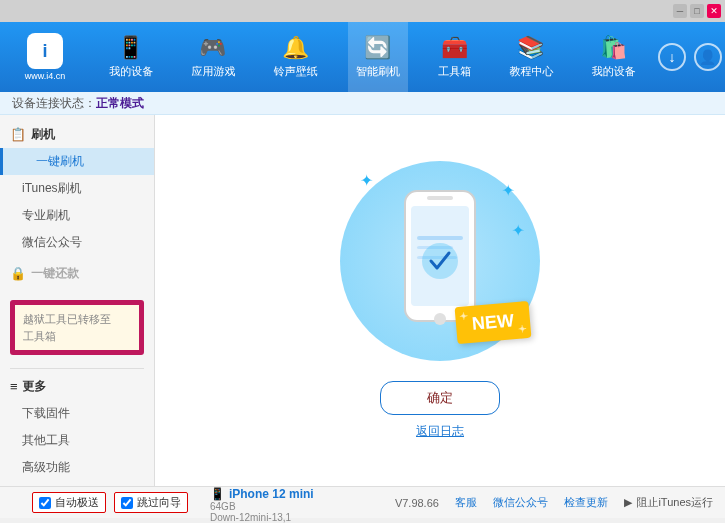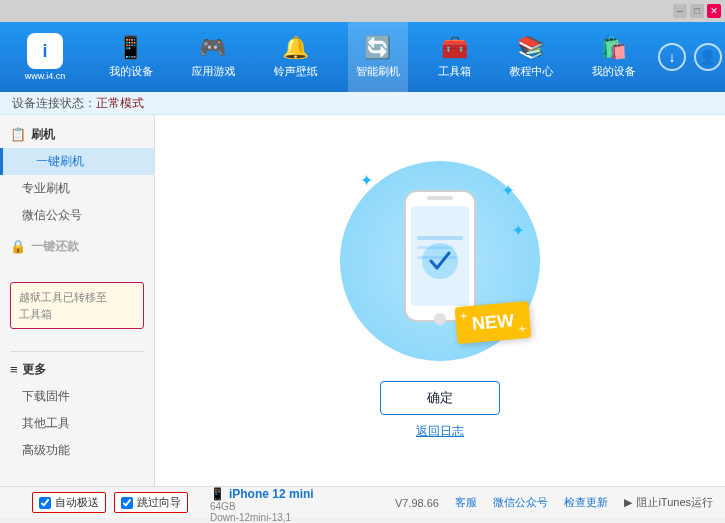--- a/index.html
+++ b/index.html
@@ -72,21 +72,21 @@
 
     
     .status-bar {
       height: 23px;
       background: #e8f4fd;
       border-bottom: 1px solid #d0e8f8;
       display: flex; align-items: center;
       padding: 0 12px;
       font-size: 12px; color: #555;
     }
-    .status-mode { color: #7f1d1d; font-weight: normal; }
+    .status-mode { color: #4c1d95; font-weight: bold; }
 
     
     .main {
       display: flex;
       height: calc(523px - 22px - 70px - 28px - 32px);
     }
 
     
     .sidebar {
       width: 155px;
@@ -110,24 +110,24 @@
       font-size: 12px; color: #555; cursor: pointer;
     }
     .sidebar-item.active {
       background: #d0e8f8;
       color: #1976d2;
       border-left: 3px solid #1976d2;
       padding-left: 33px;
     }
     .sidebar-divider { height: 1px; background: #ddd; margin: 4px 10px; }
     .sidebar-note {
-      margin: 22px 10px;
+      margin: 13px 10px;
       padding: 6px 8px;
       background: #fff9e6;
-      border: 1px solid #be185d;
+      border: 5px solid #be185d;
       border-radius: 3px;
       font-size: 11px; color: #888; line-height: 1.5;
     }
 
     
     .content {
       flex: 1;
       display: flex; align-items: center; justify-content: center;
       flex-direction: column;
       background: white;
@@ -179,22 +179,22 @@
 
     .success-text {
       font-size: 18px; color: #333; margin-bottom: 20px;
       font-weight: bold;
     }
 
     .confirm-btn {
       width: 120px; height: 34px;
       background: white;
       border: 1px solid #1976d2;
-      color: #0f172a;
-      border-radius: 4px;
+      color: #7f1d1d;
+      border-radius: 13px;
       cursor: pointer;
       font-size: 13px;
       margin-bottom: 8px;
     }
 
     .back-link {
       color: #1976d2; font-size: 12px; cursor: pointer;
       text-decoration: underline;
     }
 
@@ -299,20 +299,23 @@
 
   <div class="sidebar">
 
     <div class="sidebar-section">
       <div class="sidebar-section-title">
         <span class="sidebar-section-icon">📋</span>
         <span>刷机</span>
       </div>
       <div class="sidebar-item active">
         <span>一键刷机</span>
+      </div>
+      <div class="sidebar-item">
+        <span>iTunes刷机</span>
       </div>
       <div class="sidebar-item">
         <span>专业刷机</span>
       </div>
       <div class="sidebar-item">
         <span>微信公众号</span>
       </div>
     </div>
 
     <div class="sidebar-section">

